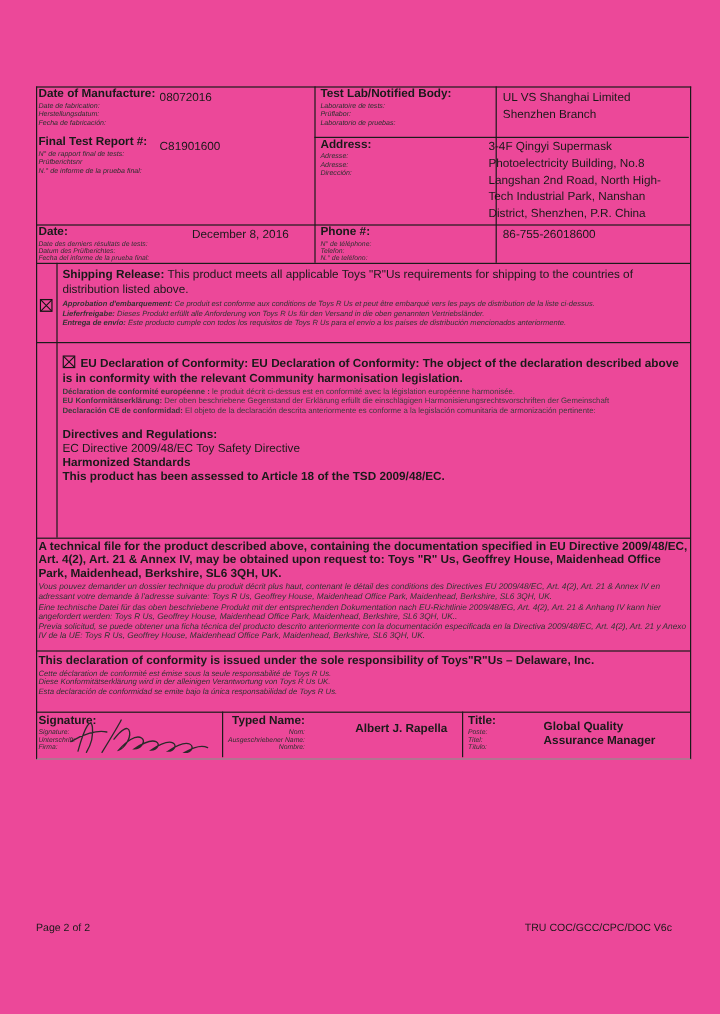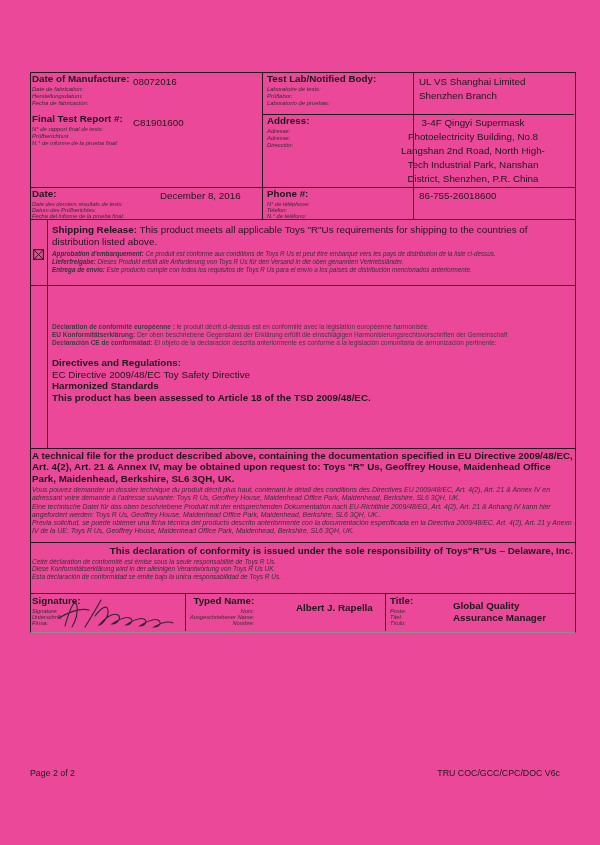--- a/index.html
+++ b/index.html
@@ -64,21 +64,21 @@
 N.° de informe de la prueba final:</div>
   </div>
   <div class="abs val" style="left:133px;top:116px;">C81901600</div>
 
   <div class="abs" style="left:267px;top:116px;">
     <div class="lbl">Address:</div>
     <div class="sub">Adresse:
 Adresse:
 Dirección:</div>
   </div>
-  <div class="abs val" style="left:397px;top:116px;width:152px;text-align:center;">3-4F Qingyi Supermask Photoelectricity Building, No.8 Langshan 2nd Road, North High-Tech Industrial Park, Nanshan District, Shenzhen, P.R. China</div>
+  <div class="abs val" style="left:407px;top:116px;width:152px;">3-4F Qingyi Supermask Photoelectricity Building, No.8 Langshan 2nd Road, North High-Tech Industrial Park, Nanshan District, Shenzhen, P.R. China</div>
 
   <div class="abs" style="left:32px;top:189px;">
     <div class="lbl">Date:</div>
     <div class="sub-tight">Date des derniers résultats de tests:
 Datum des Prüfberichtes:
 Fecha del informe de la prueba final:</div>
   </div>
   <div class="abs val" style="left:160px;top:189px;">December 8, 2016</div>
 
   <div class="abs" style="left:267px;top:189px;">
@@ -96,20 +96,27 @@
   <div class="abs body-txt" style="left:52px;top:224px;width:514px;">
     <span class="b">Shipping Release:</span>
     <span>This product meets all applicable Toys "R"Us requirements for shipping to the countries of distribution listed above.</span>
   </div>
   <div class="abs small-i" style="left:52px;top:250px;width:516px;">
     <div><span class="b">Approbation d'embarquement:</span> <span>Ce produit est conforme aux conditions de Toys R Us et peut être embarqué vers les pays de distribution de la liste ci-dessus.</span></div>
     <div><span class="b">Lieferfreigabe:</span> <span>Dieses Produkt erfüllt alle Anforderung von Toys R Us für den Versand in die oben genannten Vertriebsländer.</span></div>
     <div><span class="b">Entrega de envío:</span> <span>Este producto cumple con todos los requisitos de Toys R Us para el envío a los países de distribución mencionados anteriormente.</span></div>
   </div>
 
+  <div class="abs b" style="left:52px;top:296px;width:516px;font-size:9.8px;line-height:12.3px;">
+    <svg class="cbx" style="vertical-align:-1.5px;margin-right:4px;" viewBox="0 0 12 12">
+      <rect x="0.7" y="0.7" width="10.6" height="10.6" fill="none" stroke="#151515" stroke-width="1.2"></rect>
+      <path d="M1.3,1.3 L10.9,10.9 M10.9,1.3 L1.3,10.9" stroke="#151515" stroke-width="1" fill="none"></path>
+    </svg><span>EU Declaration of Conformity: EU Declaration of Conformity:</span>
+    <span>The object of the declaration described above is in conformity with the relevant Community harmonisation legislation.</span>
+  </div>
   <div class="abs eu-small" style="left:52px;top:323px;width:518px;">
     <div><span class="b">Déclaration de conformité européenne :</span> <span>le produit décrit ci-dessus est en conformité avec la législation européenne harmonisée.</span></div>
     <div><span class="b">EU Konformitätserklärung:</span> <span>Der oben beschriebene Gegenstand der Erklärung erfüllt die einschlägigen Harmonisierungsrechtsvorschriften der Gemeinschaft</span></div>
     <div><span class="b">Declaración CE de conformidad:</span> <span>El objeto de la declaración descrita anteriormente es conforme a la legislación comunitaria de armonización pertinente:</span></div>
   </div>
 
   <div class="abs dirline" style="left:52px;top:357px;width:516px;">
     <div class="b">Directives and Regulations:</div>
     <div class="prel">EC Directive 2009/48/EC Toy Safety Directive</div>
     <div class="b">Harmonized Standards</div>
@@ -117,21 +124,21 @@
   </div>
 
   <div class="abs" style="left:32px;top:450px;width:541px;">
     <div class="b" style="font-size:9.8px;line-height:11.3px;">A technical file for the product described above, containing the documentation specified in EU Directive 2009/48/EC, Art. 4(2), Art. 21 &amp; Annex IV, may be obtained upon request to: Toys "R" Us, Geoffrey House, Maidenhead Office Park, Maidenhead, Berkshire, SL6 3QH, UK.</div>
     <div class="tech-i prel" style="margin-top:2.5px;">Vous pouvez demander un dossier technique du produit décrit plus haut, contenant le détail des conditions des Directives EU 2009/48/EC, Art. 4(2), Art. 21 &amp; Annex IV en adressant votre demande à l'adresse suivante: Toys R Us, Geoffrey House, Maidenhead Office Park, Maidenhead, Berkshire, SL6 3QH, UK.
 Eine technische Datei für das oben beschriebene Produkt mit der entsprechenden Dokumentation nach EU-Richtlinie 2009/48/EG, Art. 4(2), Art. 21 &amp; Anhang IV kann hier angefordert werden: Toys R Us, Geoffrey House, Maidenhead Office Park, Maidenhead, Berkshire, SL6 3QH, UK..
 Previa solicitud, se puede obtener una ficha técnica del producto descrito anteriormente con la documentación especificada en la Directiva 2009/48/EC, Art. 4(2), Art. 21 y Anexo IV de la UE: Toys R Us, Geoffrey House, Maidenhead Office Park, Maidenhead, Berkshire, SL6 3QH, UK.</div>
   </div>
 
   <div class="abs" style="left:32px;top:545px;width:541px;">
-    <div class="b" style="font-size:9.8px;line-height:11px;text-align:right;">This declaration of conformity is issued under the sole responsibility of Toys"R"Us – Delaware, Inc.</div>
+    <div class="b" style="font-size:9.8px;line-height:11px;">This declaration of conformity is issued under the sole responsibility of Toys"R"Us – Delaware, Inc.</div>
     <div class="small-i prel" style="font-size:6.5px;line-height:7.9px;margin-top:1.5px;">Cette déclaration de conformité est émise sous la seule responsabilité de Toys R Us.
 Diese Konformitätserklärung wird in der alleinigen Verantwortung von Toys R Us UK.
 Esta declaración de conformidad se emite bajo la única responsabilidad de Toys R Us.</div>
   </div>
 
   <div class="abs" style="left:32px;top:596px;">
     <div class="lbl">Signature:</div>
     <div class="sub-tight">Signature:
 Unterschrift:
 Firma:</div>

